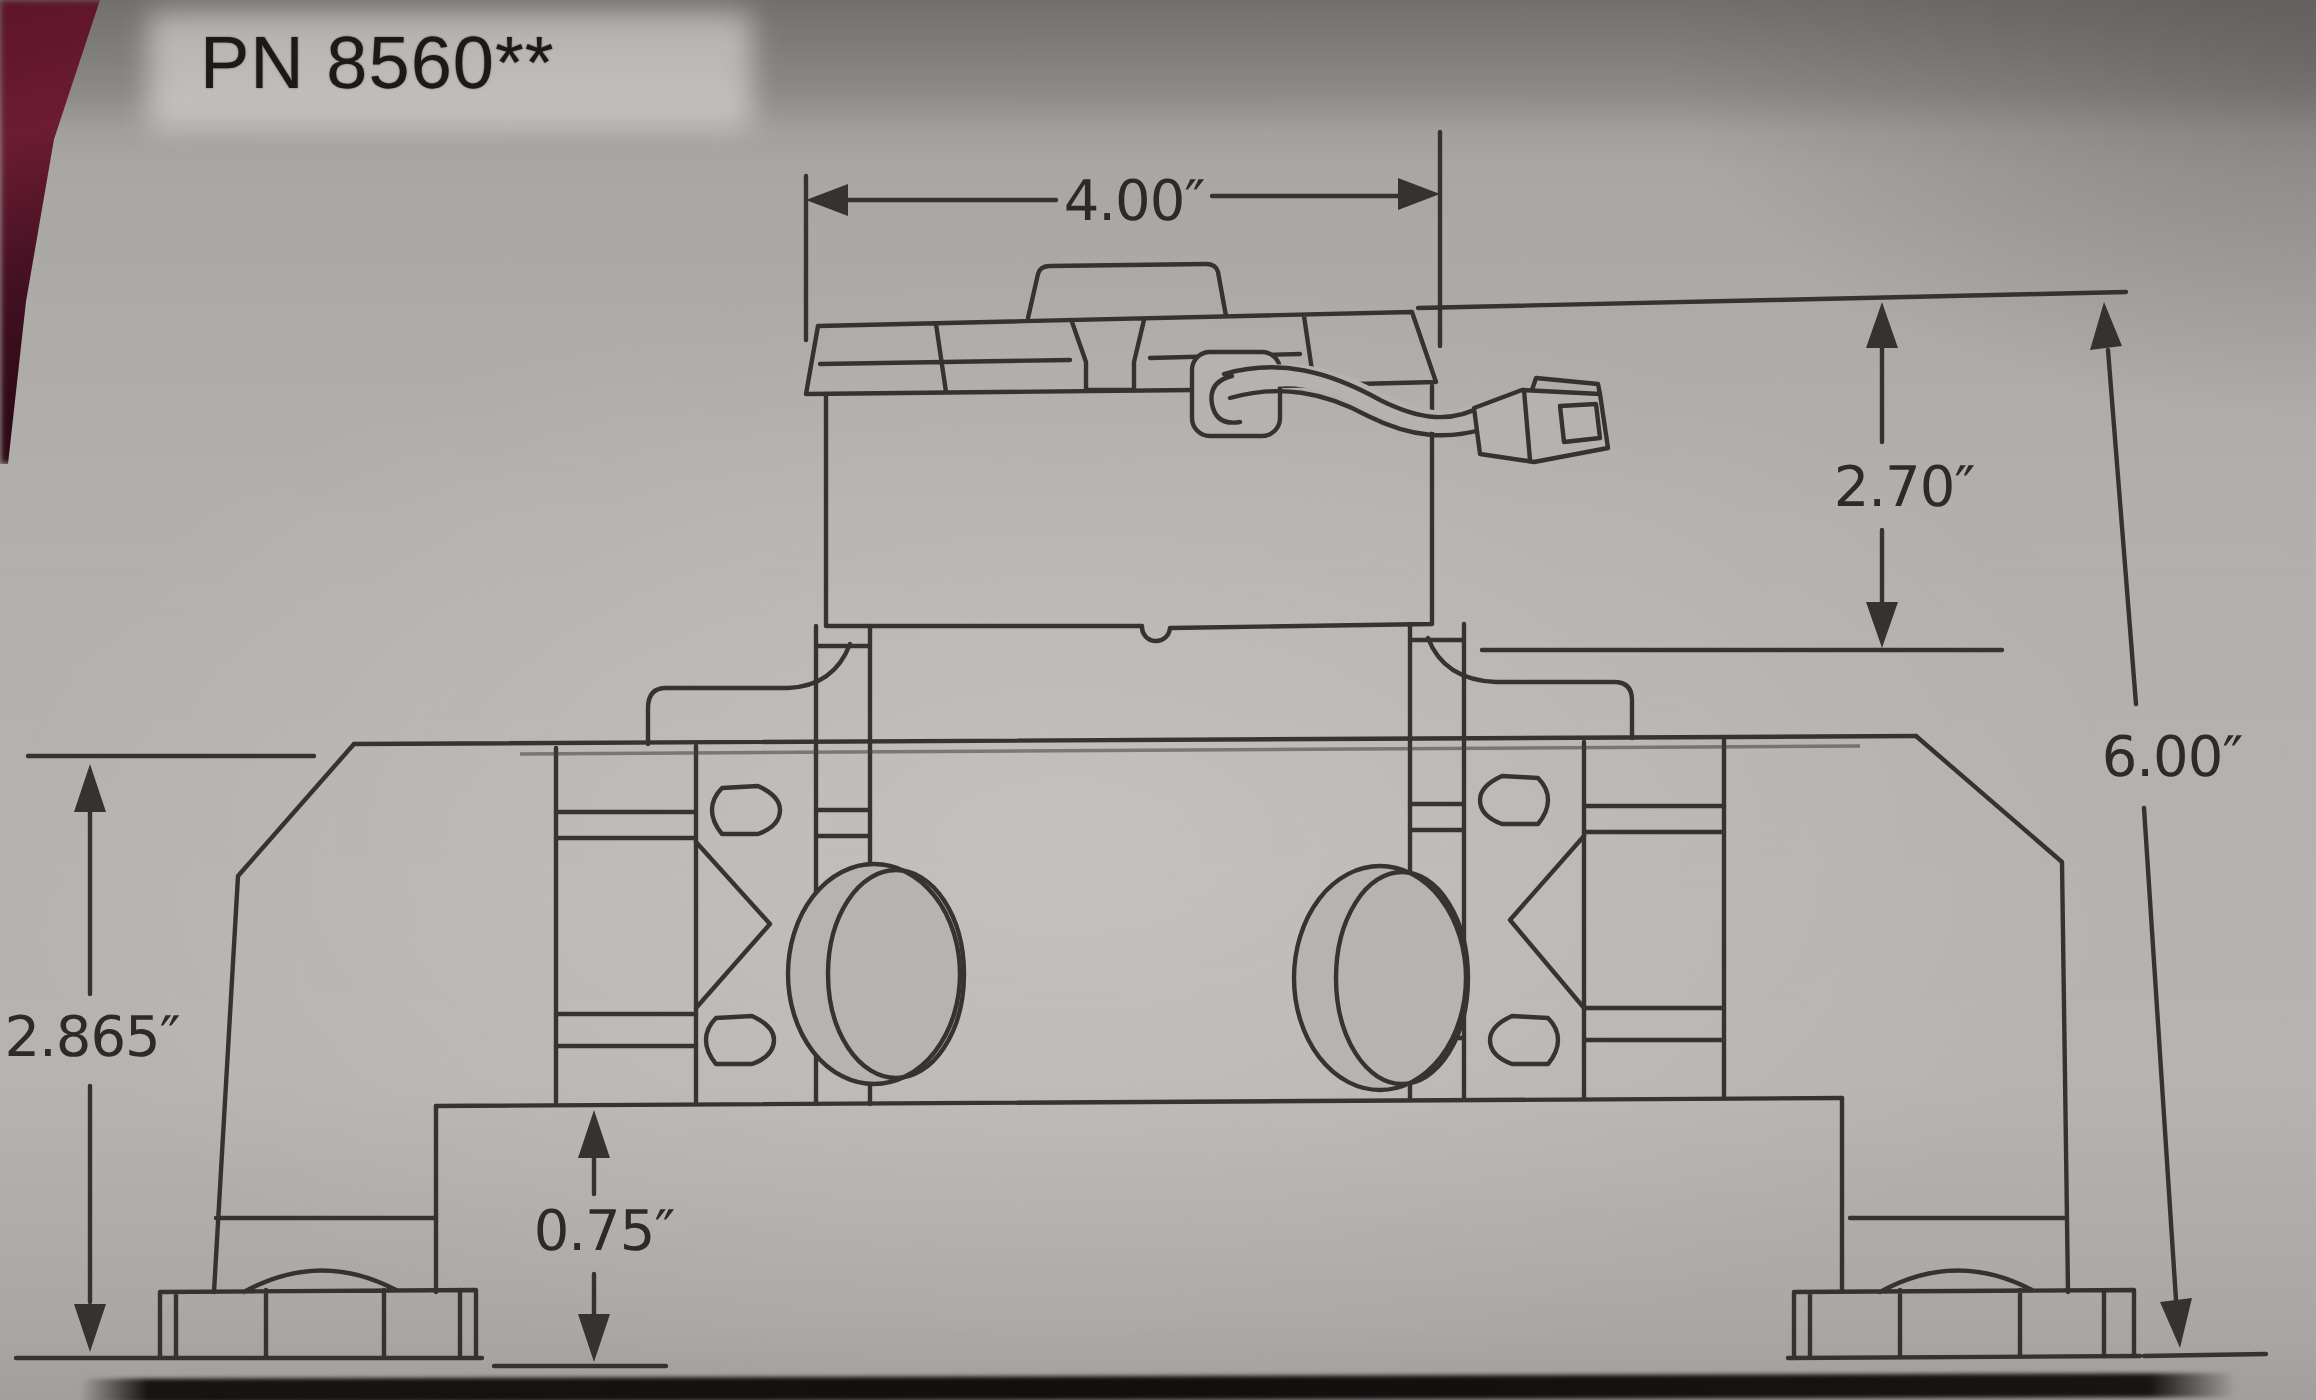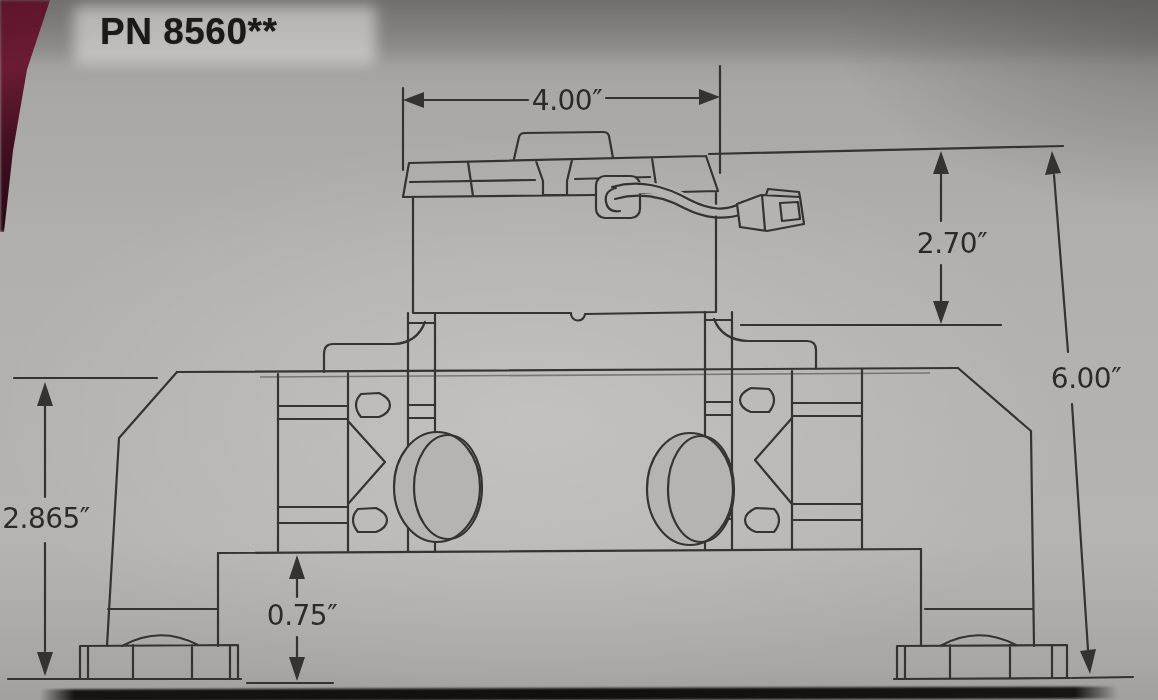--- a/index.html
+++ b/index.html
@@ -20,21 +20,21 @@
   .top-shade{
     position:absolute;left:0;top:0;width:1158px;height:70px;
     background:linear-gradient(180deg,rgba(60,58,56,.34),rgba(60,58,56,.16) 46px,rgba(60,58,56,0) 66px);
   }
   .title-highlight{
     position:absolute;left:74px;top:6px;width:302px;height:58px;
     background:rgba(233,231,227,.55);filter:blur(7px);border-radius:6px;
   }
   .part-title{
     position:absolute;left:100px;top:11px;
-    font-size:37px;font-weight:700;color:#1b1a19;letter-spacing:.5px;
+    font-size:37px;font-weight:400;color:#1b1a19;letter-spacing:.5px;
     text-shadow:0 0 1px rgba(30,30,30,.55);
   }
   .bottom-edge{
     position:absolute;left:40px;top:688px;width:1078px;height:12px;
     background:linear-gradient(90deg,rgba(20,18,16,0) 0,#171513 34px,#12100e 50%,#171513 96%,rgba(20,18,16,0));
     border-radius:5px;filter:blur(1px);transform:rotate(-.15deg);
   }
   svg.drawing{position:absolute;left:0;top:0;filter:blur(.35px);opacity:.95;}
   .draw{stroke:#2e2d2a;stroke-width:2.2;fill:none;stroke-linecap:round;stroke-linejoin:round;}
   .thin{stroke:#3a3936;stroke-width:1.7;fill:none;opacity:.55;}

